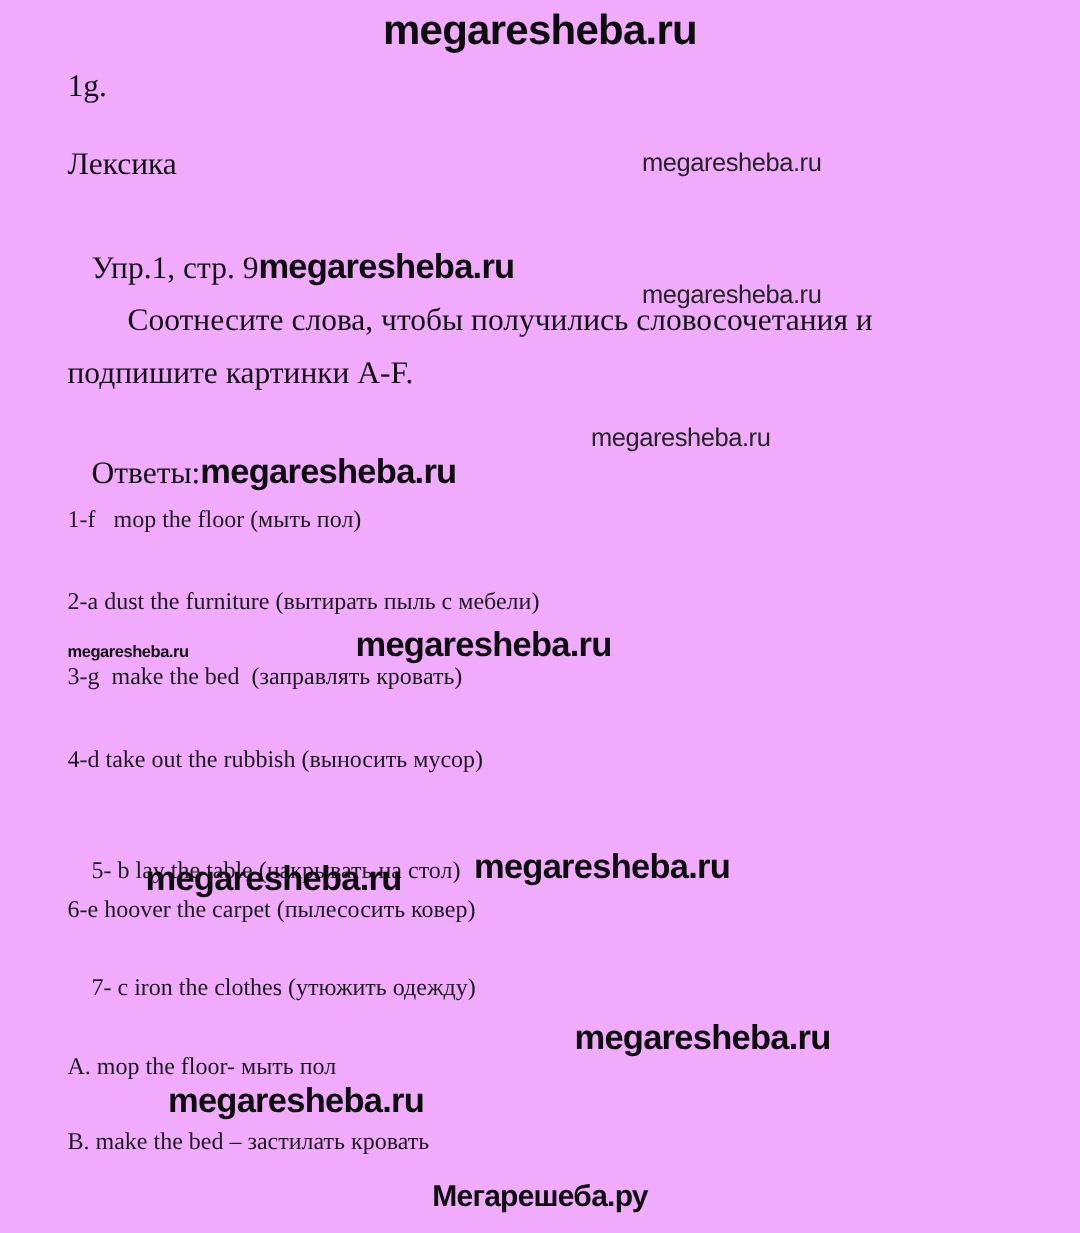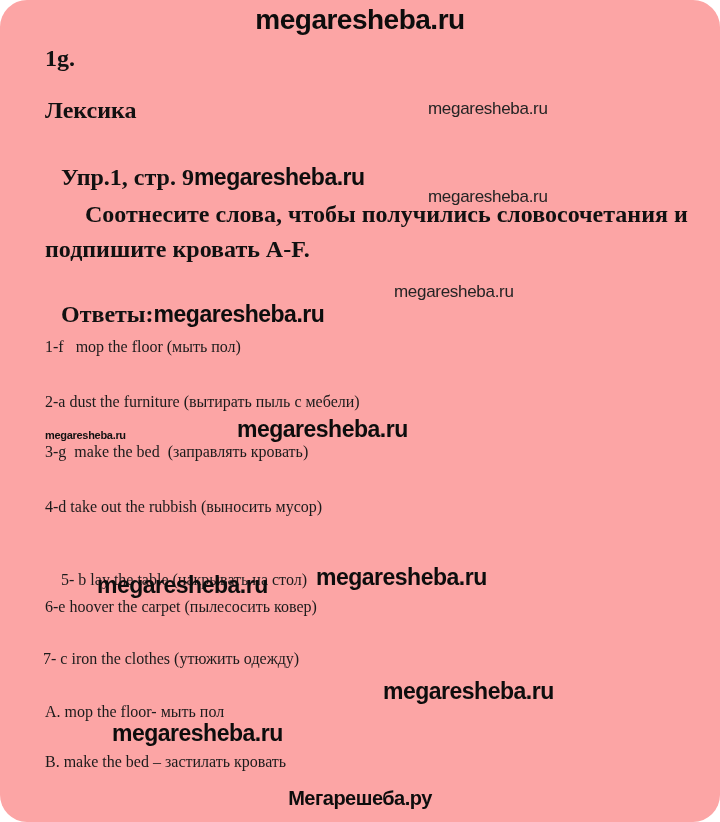--- a/index.html
+++ b/index.html
@@ -1,31 +1,30 @@
 <!DOCTYPE html>
 <html><head>
 <meta charset="utf-8">
 <style>
   html, body { margin: 0; padding: 0; background: #ffffff; }
   .page {
     position: relative;
     width: 720px;
     height: 822px;
-    background: #fca5a5;
+    background: #f0abfc;
     overflow: hidden;
     font-family: "Liberation Serif", serif;
     color: #141414;
-    border-radius: 27px;
   }
   .abs { position: absolute; white-space: pre; }
   .full { left: 0; width: 720px; text-align: center; }
 
   
   .serif   { font-family: "Liberation Serif", serif; font-size: 16px; font-weight: 400; color: #1b1b1b; }
-  .serif-b { font-family: "Liberation Serif", serif; font-size: 24px; font-weight: 700; color: #111111; }
+  .serif-b { font-family: "Liberation Serif", serif; font-size: 21px; font-weight: 400; color: #111111; }
 
   
   .wm-head { font-family: "Liberation Sans", sans-serif; font-weight: 700; font-size: 28px; color: #0d0d0d; letter-spacing: -0.5px; }
   .wm-bold { font-family: "Liberation Sans", sans-serif; font-weight: 700; font-size: 23px; color: #0d0d0d; letter-spacing: -0.5px; }
   .wm-sm   { font-family: "Liberation Sans", sans-serif; font-weight: 700; font-size: 11px; color: #111111; letter-spacing: -0.3px; }
   .wm-thin { font-family: "Liberation Sans", sans-serif; font-weight: 400; font-size: 17px; color: #242424; letter-spacing: -0.3px; }
   .wm-foot { font-family: "Liberation Sans", sans-serif; font-weight: 700; font-size: 20px; color: #0d0d0d; letter-spacing: -0.5px; }
 
   .gap { margin-left: 9px; }
 </style>
@@ -41,21 +40,21 @@
   <div class="abs serif-b" style="left:45px; top:97px;">Лексика</div>
   <div class="abs wm-thin" style="left:428px; top:99px;">megaresheba.ru</div>
 
   <div class="abs" style="left:45px; top:146px;">
     <span class="serif-b">Упр.1, стр. 9</span><span class="wm-bold">megaresheba.ru</span>
   </div>
 
   <div class="abs wm-thin" style="left:428px; top:187px;">megaresheba.ru</div>
 
   <div class="abs serif-b" style="left:45px; top:201px;margin-left:40px;">Соотнесите слова, чтобы получились словосочетания и</div>
-  <div class="abs serif-b" style="left:45px; top:236px;">подпишите кровать A-F.</div>
+  <div class="abs serif-b" style="left:45px; top:236px;">подпишите картинки A-F.</div>
 
   <div class="abs" style="left:45px; top:283px;">
     <span class="serif-b">Ответы:</span><span class="wm-bold">megaresheba.ru</span>
   </div>
   <div class="abs wm-thin" style="left:394px; top:282px;">megaresheba.ru</div>
 
   <div class="abs serif" style="left:45px; top:338px;">1-f   mop the floor (мыть пол)</div>
 
   <div class="abs serif" style="left:45px; top:393px;">2-a dust the furniture (вытирать пыль с мебели)</div>
 
@@ -67,21 +66,21 @@
   <div class="abs serif" style="left:45px; top:498px;">4-d take out the rubbish (выносить мусор)</div>
 
   <div class="abs" style="left:45px; top:546px;">
     <span class="serif">5- b lay the table (накрывать на стол)</span><span class="wm-bold gap">megaresheba.ru</span>
   </div>
 
   <div class="abs wm-bold" style="left:97px; top:572px;">megaresheba.ru</div>
 
   <div class="abs serif" style="left:45px; top:598px;">6-e hoover the carpet (пылесосить ковер)</div>
 
-  <div class="abs serif" style="left:43px; top:650px;text-align:center;">7- c iron the clothes (утюжить одежду)</div>
+  <div class="abs serif" style="left:61px; top:650px;text-align:center;">7- c iron the clothes (утюжить одежду)</div>
 
   <div class="abs wm-bold" style="left:383px; top:678px;">megaresheba.ru</div>
 
   <div class="abs serif" style="left:45px; top:703px;text-align:right;">A. mop the floor- мыть пол</div>
 
   <div class="abs wm-bold" style="left:112px; top:720px;">megaresheba.ru</div>
 
   <div class="abs serif" style="left:45px; top:753px;">B. make the bed – застилать кровать</div>
 
   <div class="abs full wm-foot" style="top:787px;">Мегарешеба.ру</div>

